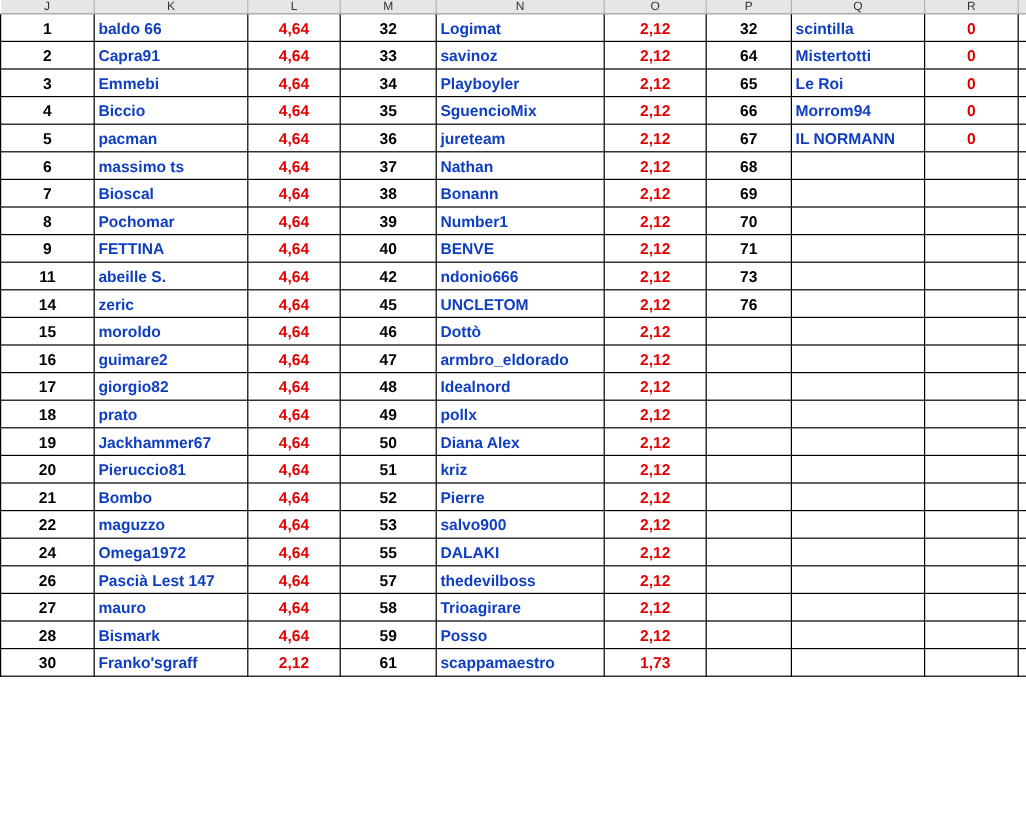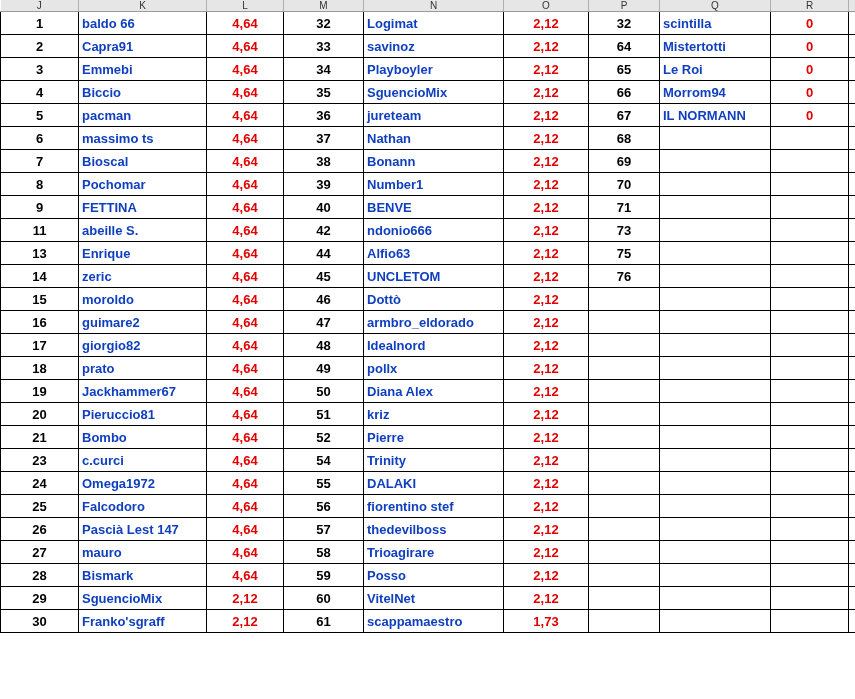--- a/index.html
+++ b/index.html
@@ -211,32 +211,20 @@
           <td class="val">4,64</td>
           <td class="num">42</td>
           <td class="name">ndonio666</td>
           <td class="val">2,12</td>
           <td class="num">73</td>
           <td class="name"></td>
           <td class="val"></td>
           <td class="gut"></td>
         </tr>
         <tr class="datarow">
-          <td class="num first">13</td>
-          <td class="name">Enrique</td>
-          <td class="val">4,64</td>
-          <td class="num">44</td>
-          <td class="name">Alfio63</td>
-          <td class="val">2,12</td>
-          <td class="num">75</td>
-          <td class="name"></td>
-          <td class="val"></td>
-          <td class="gut"></td>
-        </tr>
-        <tr class="datarow">
           <td class="num first">14</td>
           <td class="name">zeric</td>
           <td class="val">4,64</td>
           <td class="num">45</td>
           <td class="name">UNCLETOM</td>
           <td class="val">2,12</td>
           <td class="num">76</td>
           <td class="name"></td>
           <td class="val"></td>
           <td class="gut"></td>
@@ -319,56 +307,44 @@
           <td class="val">4,64</td>
           <td class="num">52</td>
           <td class="name">Pierre</td>
           <td class="val">2,12</td>
           <td class="num"></td>
           <td class="name"></td>
           <td class="val"></td>
           <td class="gut"></td>
         </tr>
         <tr class="datarow">
-          <td class="num first">23</td>
-          <td class="name">c.curci</td>
-          <td class="val">4,64</td>
-          <td class="num">54</td>
-          <td class="name">Trinity</td>
+          <td class="num first">22</td>
+          <td class="name">maguzzo</td>
+          <td class="val">4,64</td>
+          <td class="num">53</td>
+          <td class="name">salvo900</td>
           <td class="val">2,12</td>
           <td class="num"></td>
           <td class="name"></td>
           <td class="val"></td>
           <td class="gut"></td>
         </tr>
         <tr class="datarow">
           <td class="num first">24</td>
           <td class="name">Omega1972</td>
           <td class="val">4,64</td>
           <td class="num">55</td>
           <td class="name">DALAKI</td>
           <td class="val">2,12</td>
           <td class="num"></td>
           <td class="name"></td>
           <td class="val"></td>
           <td class="gut"></td>
         </tr>
         <tr class="datarow">
-          <td class="num first">25</td>
-          <td class="name">Falcodoro</td>
-          <td class="val">4,64</td>
-          <td class="num">56</td>
-          <td class="name">fiorentino stef</td>
-          <td class="val">2,12</td>
-          <td class="num"></td>
-          <td class="name"></td>
-          <td class="val"></td>
-          <td class="gut"></td>
-        </tr>
-        <tr class="datarow">
           <td class="num first">26</td>
           <td class="name">Pascià Lest 147</td>
           <td class="val">4,64</td>
           <td class="num">57</td>
           <td class="name">thedevilboss</td>
           <td class="val">2,12</td>
           <td class="num"></td>
           <td class="name"></td>
           <td class="val"></td>
           <td class="gut"></td>
@@ -384,32 +360,20 @@
           <td class="name"></td>
           <td class="val"></td>
           <td class="gut"></td>
         </tr>
         <tr class="datarow">
           <td class="num first">28</td>
           <td class="name">Bismark</td>
           <td class="val">4,64</td>
           <td class="num">59</td>
           <td class="name">Posso</td>
-          <td class="val">2,12</td>
-          <td class="num"></td>
-          <td class="name"></td>
-          <td class="val"></td>
-          <td class="gut"></td>
-        </tr>
-        <tr class="datarow">
-          <td class="num first">29</td>
-          <td class="name">SguencioMix</td>
-          <td class="val">2,12</td>
-          <td class="num">60</td>
-          <td class="name">VitelNet</td>
           <td class="val">2,12</td>
           <td class="num"></td>
           <td class="name"></td>
           <td class="val"></td>
           <td class="gut"></td>
         </tr>
         <tr class="datarow">
           <td class="num first">30</td>
           <td class="name">Franko'sgraff</td>
           <td class="val">2,12</td>

